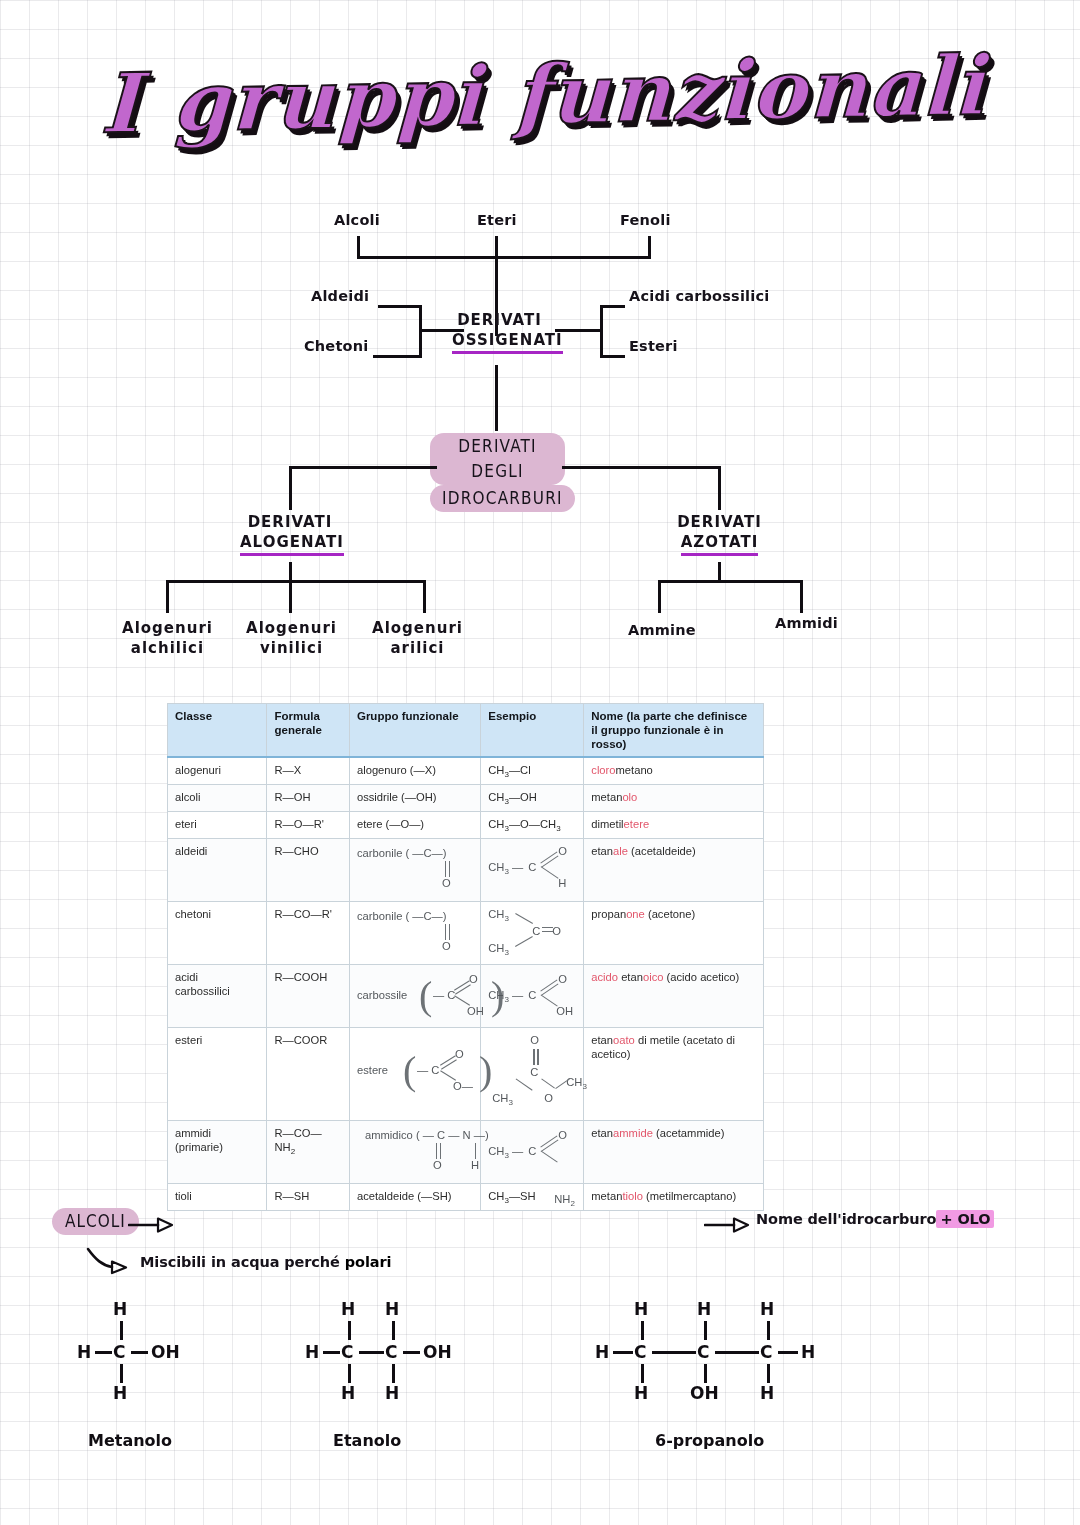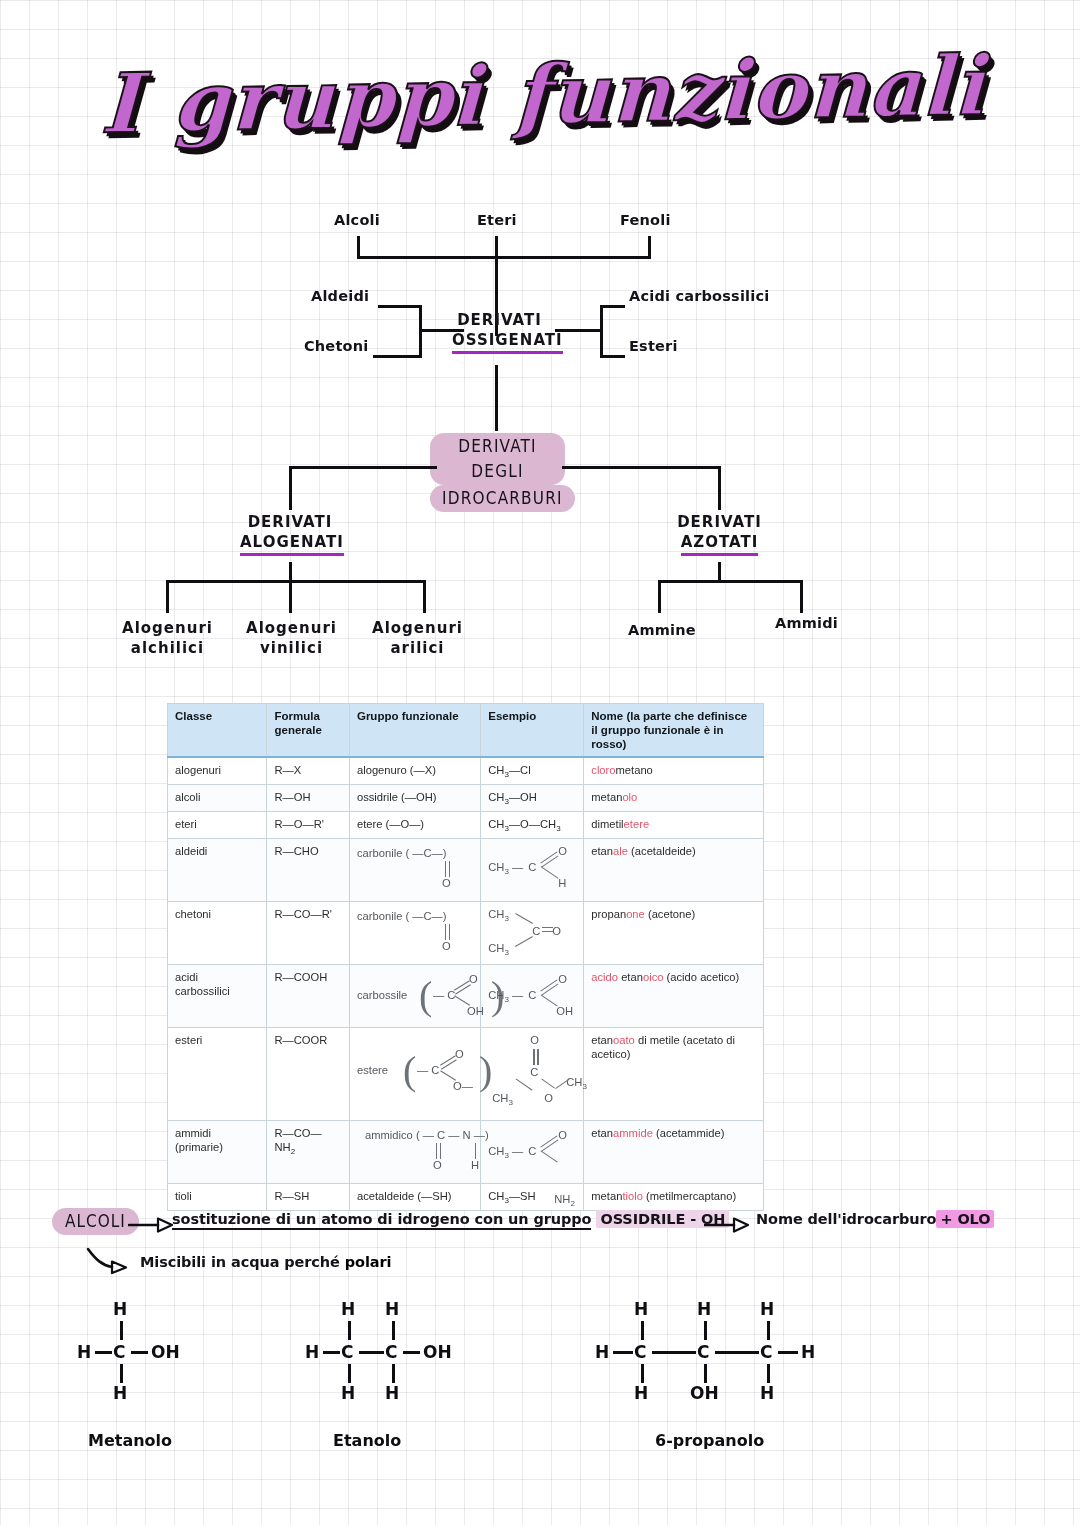--- a/index.html
+++ b/index.html
@@ -463,24 +463,20 @@
   </table>
 
   <div id="alcoli">
     <div class="badge" style="left:52px; top:10px;">ALCOLI</div>
 
     <svg class="arrow" style="left:128px; top:18px;" width="46" height="18" viewBox="0 0 46 18">
       <line x1="1" y1="9" x2="30" y2="9" stroke="#100d12" stroke-width="2.6" stroke-linecap="round"></line>
       <polygon points="30,2.5 44,9 30,15.5" fill="none" stroke="#100d12" stroke-width="2.2" stroke-linejoin="round"></polygon>
     </svg>
 
-    <div class="hand" style="left:172px; top:13px;">
-      <u>sostituzione di un atomo di idrogeno con un gruppo</u>
-      <span class="hl-soft">OSSIDRILE - OH</span>
-    </div>
 
     <svg class="arrow" style="left:704px; top:18px;" width="46" height="18" viewBox="0 0 46 18">
       <line x1="1" y1="9" x2="30" y2="9" stroke="#100d12" stroke-width="2.6" stroke-linecap="round"></line>
       <polygon points="30,2.5 44,9 30,15.5" fill="none" stroke="#100d12" stroke-width="2.2" stroke-linejoin="round"></polygon>
     </svg>
 
     <div class="hand" style="left:756px; top:13px;">
       <span>Nome dell'idrocarburo</span><span class="hl-strong">+ OLO</span>
     </div>
 

